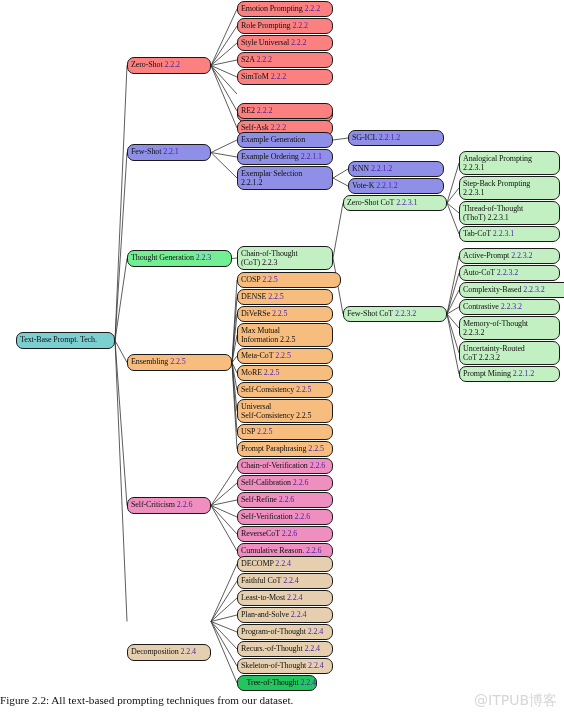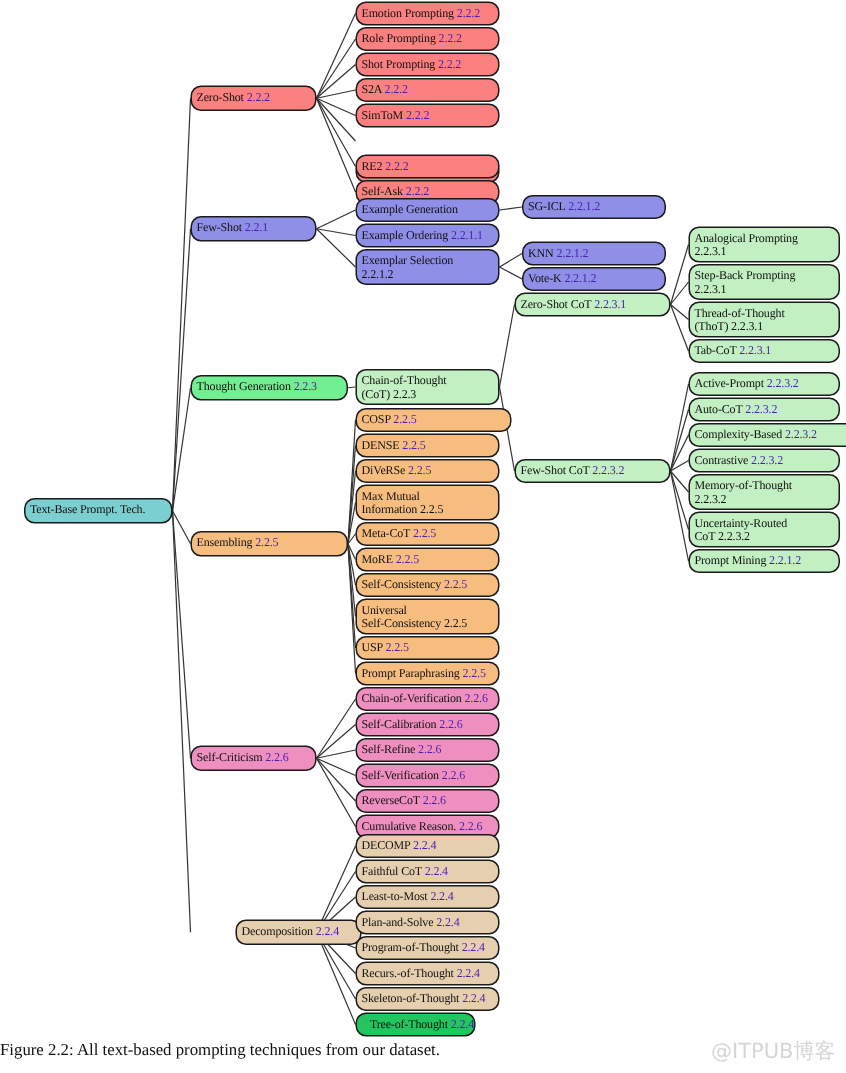--- a/index.html
+++ b/index.html
@@ -82,24 +82,24 @@
       <line x1="211" y1="621.5" x2="237" y2="666" stroke="#333333" stroke-width="0.8"></line>
       <line x1="211" y1="621.5" x2="237" y2="683" stroke="#333333" stroke-width="0.8"></line>
     </svg>
   <div id="nodes">
       <div class="node" style="left: 16px; top: 332px; width: 99px; height: 17px; background: rgb(124, 207, 208); border-color: rgb(26, 26, 26);"><span>Text-Base Prompt. Tech.</span></div>
       <div class="node" style="left: 127px; top: 57px; width: 84px; height: 17px; background: rgb(251, 128, 128); border-color: rgb(26, 26, 26);"><span>Zero-Shot</span> <span class="sec">2.2.2</span></div>
       <div class="node" style="left: 127px; top: 144px; width: 84px; height: 17px; background: rgb(143, 143, 232); border-color: rgb(26, 26, 26);"><span>Few-Shot</span> <span class="sec">2.2.1</span></div>
       <div class="node" style="left: 127px; top: 250px; width: 105px; height: 17px; background: rgb(114, 239, 146); border-color: rgb(26, 26, 26);"><span>Thought Generation</span> <span class="sec">2.2.3</span></div>
       <div class="node" style="left: 127px; top: 354px; width: 105px; height: 17px; background: rgb(247, 189, 127); border-color: rgb(26, 26, 26);"><span>Ensembling</span> <span class="sec">2.2.5</span></div>
       <div class="node" style="left: 127px; top: 497px; width: 84px; height: 17px; background: rgb(239, 143, 192); border-color: rgb(26, 26, 26);"><span>Self-Criticism</span> <span class="sec">2.2.6</span></div>
-      <div class="node" style="left: 127px; top: 613px; width: 84px; height: 17px; background: rgb(230, 207, 174); border-color: rgb(26, 26, 26); margin-left: 30px;"><span>Decomposition</span> <span class="sec">2.2.4</span></div>
+      <div class="node" style="left: 127px; top: 644px; width: 84px; height: 17px; background: rgb(230, 207, 174); border-color: rgb(26, 26, 26);"><span>Decomposition</span> <span class="sec">2.2.4</span></div>
       <div class="node" style="left: 237px; top: 1px; width: 96px; height: 16px; background: rgb(251, 128, 128); border-color: rgb(26, 26, 26);"><span>Emotion Prompting</span> <span class="sec">2.2.2</span></div>
       <div class="node" style="left: 237px; top: 18px; width: 96px; height: 16px; background: rgb(251, 128, 128); border-color: rgb(26, 26, 26);"><span>Role Prompting</span> <span class="sec">2.2.2</span></div>
-      <div class="node" style="left: 237px; top: 35px; width: 96px; height: 16px; background: rgb(251, 128, 128); border-color: rgb(26, 26, 26);"><span>Shot Prompting</span> <span class="sec">2.2.2</span></div>
+      <div class="node" style="left: 237px; top: 35px; width: 96px; height: 16px; background: rgb(251, 128, 128); border-color: rgb(26, 26, 26);"><span>Style Universal</span> <span class="sec">2.2.2</span></div>
       <div class="node" style="left: 237px; top: 52px; width: 96px; height: 16px; background: rgb(251, 128, 128); border-color: rgb(26, 26, 26);"><span>S2A</span> <span class="sec">2.2.2</span></div>
       <div class="node" style="left: 237px; top: 69px; width: 96px; height: 16px; background: rgb(251, 128, 128); border-color: rgb(26, 26, 26);"><span>SimToM</span> <span class="sec">2.2.2</span></div>
       <div class="node" style="left: 237px; top: 86px; width: 96px; height: 16px; background: rgb(251, 128, 128); border-color: rgb(26, 26, 26); margin-top: 20px;"><span>RaR</span> <span class="sec">2.2.2</span></div>
       <div class="node" style="left: 237px; top: 103px; width: 96px; height: 16px; background: rgb(251, 128, 128); border-color: rgb(26, 26, 26);"><span>RE2</span> <span class="sec">2.2.2</span></div>
       <div class="node" style="left: 237px; top: 120px; width: 96px; height: 16px; background: rgb(251, 128, 128); border-color: rgb(26, 26, 26);"><span>Self-Ask</span> <span class="sec">2.2.2</span></div>
       <div class="node" style="left: 237px; top: 132px; width: 96px; height: 16px; background: rgb(143, 143, 232); border-color: rgb(26, 26, 26);"><span>Example Generation</span></div>
       <div class="node" style="left: 237px; top: 149px; width: 96px; height: 16px; background: rgb(143, 143, 232); border-color: rgb(26, 26, 26);"><span>Example Ordering</span> <span class="sec">2.2.1.1</span></div>
       <div class="node" style="left: 237px; top: 166px; width: 96px; height: 24px; background: rgb(143, 143, 232); border-color: rgb(26, 26, 26);"><span>Exemplar Selection
 2.2.1.2</span></div>
       <div class="node" style="left: 348px; top: 130px; width: 96px; height: 16px; background: rgb(143, 143, 232); border-color: rgb(26, 26, 26);"><span>SG-ICL</span> <span class="sec">2.2.1.2</span></div>

